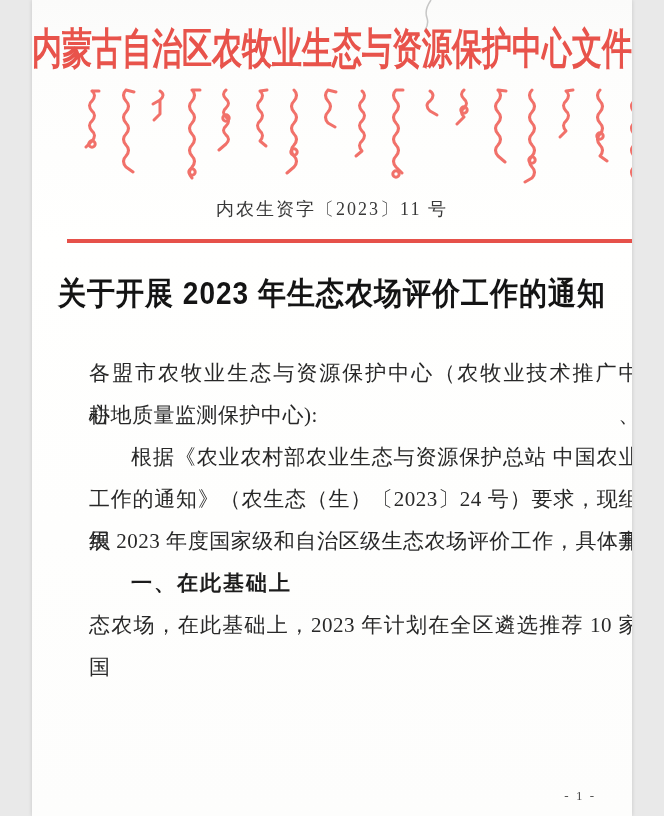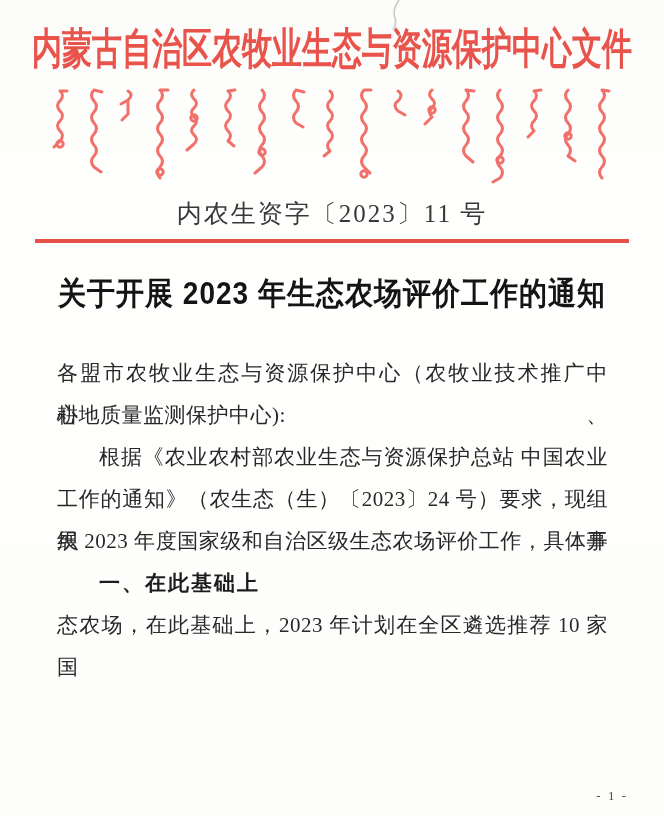--- a/index.html
+++ b/index.html
@@ -3,26 +3,27 @@
 <meta charset="utf-8">
 <style>
   html, body {
     margin: 0;
     padding: 0;
     background: #e9e9e9;
     font-family: "Liberation Serif", "DejaVu Serif", serif;
   }
   .page {
     position: relative;
-    width: 664px;
+    width: 556px;
     height: 816px;
     margin: 0 auto;
     background: linear-gradient(180deg, #fbfbfa 0%, #fdfdfc 8%, #fffffe 30%, #fdfdfc 100%);
     overflow: hidden;
     box-shadow: 0 0 4px rgba(0,0,0,.15);
+    padding-left: 44px;
   }
   
   .crease {
     position: absolute;
     left: 0; top: 0;
     pointer-events: none;
   }
   .header-title {
     position: absolute;
     top: 20px;
@@ -43,21 +44,21 @@
     left: 52px;
     width: 560px;
     height: 96px;
   }
   .doc-number {
     position: absolute;
     top: 197px;
     left: 0;
     width: 100%;
     text-align: center;
-    font-size: 25px;
+    font-size: 18px;
     color: #383838;
     letter-spacing: 2px;
   }
   .red-rule {
     position: absolute;
     top: 239px;
     left: 35px;
     width: 594px;
     height: 4px;
     background: #e6514a;

